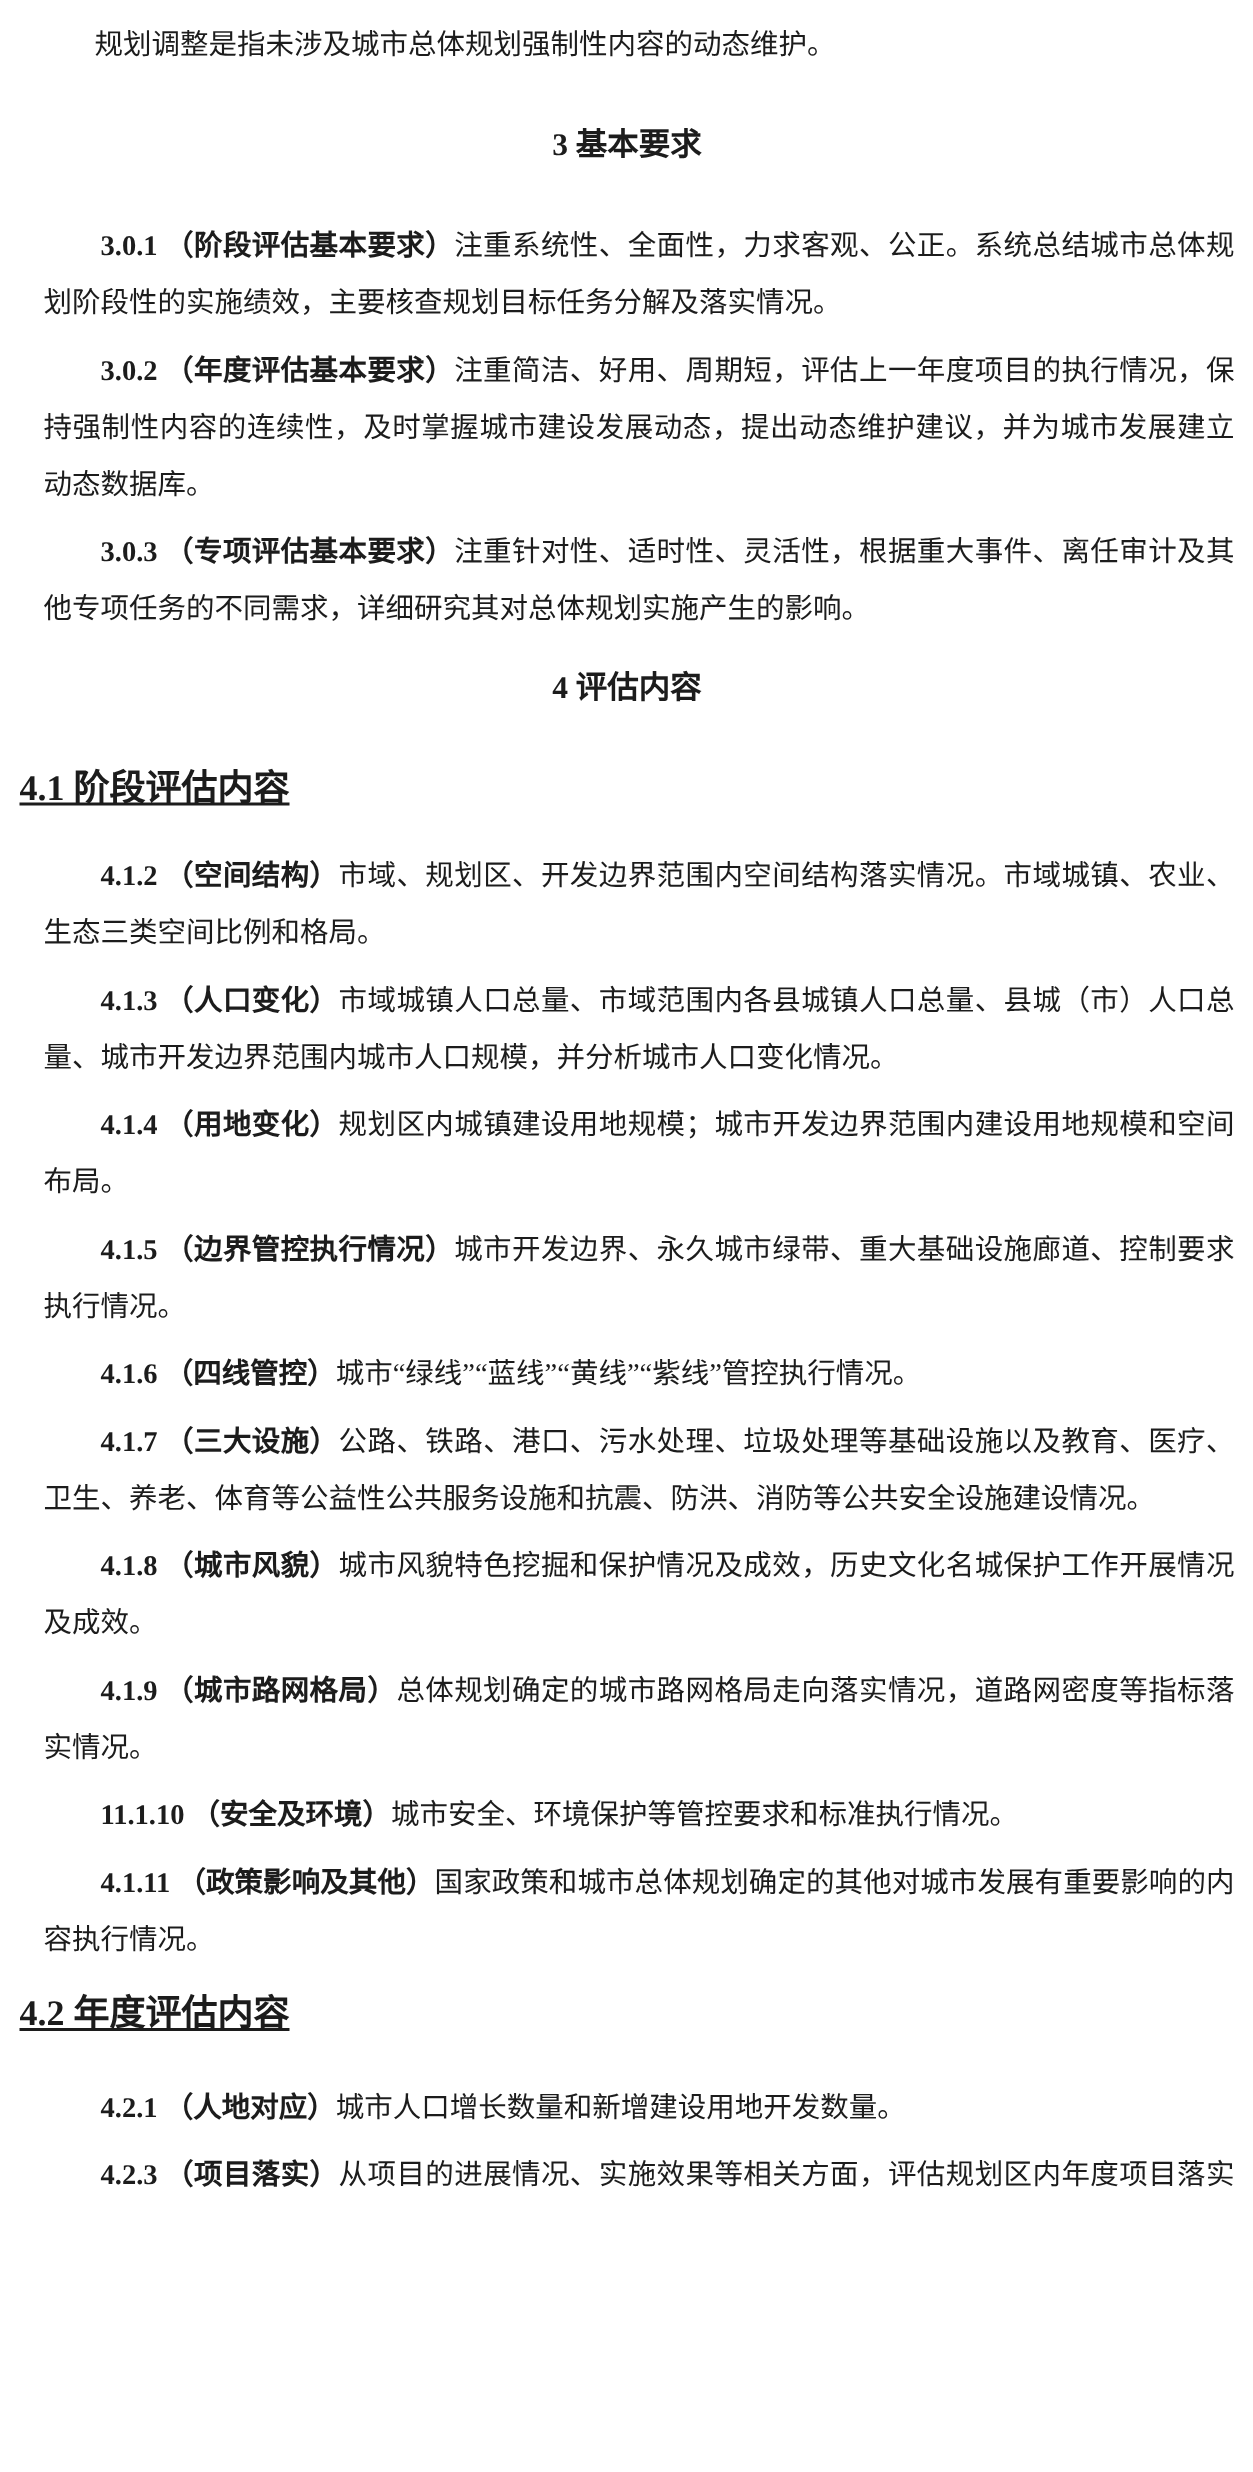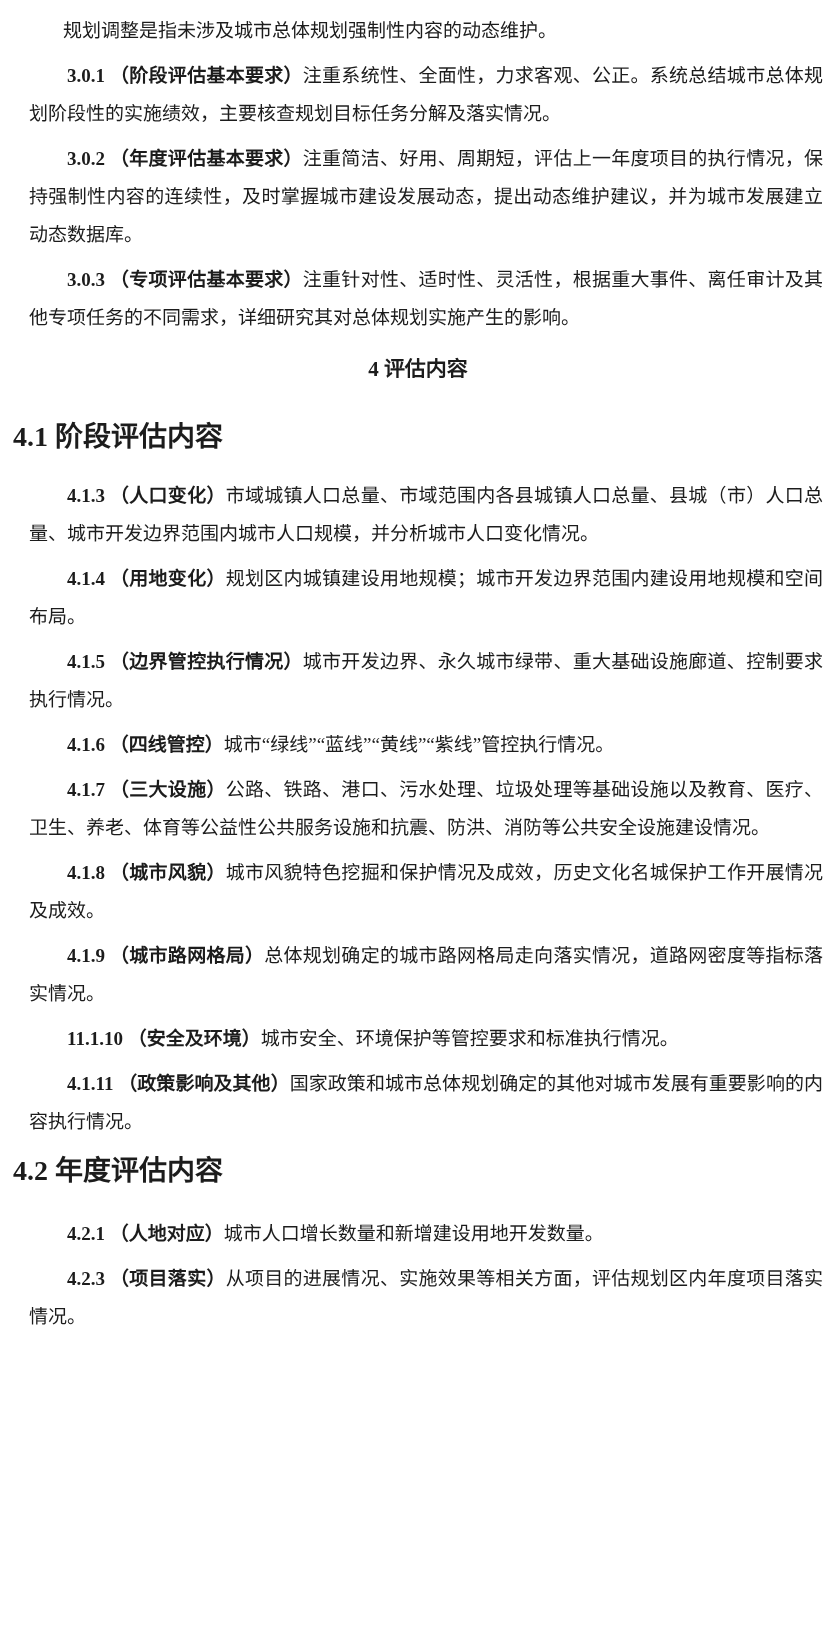--- a/index.html
+++ b/index.html
@@ -37,49 +37,52 @@
     font-size: 21px;
     line-height: 40px;
     font-weight: bold;
     text-align: center;
     margin: 26px 0 30px 0;
   }
   #h-ch4 {
     margin: 12px 0 28px 0;
   }
   .h-sub {
-    font-size: 28px;
+    font-size: 24px;
     line-height: 40px;
     font-weight: bold;
     text-align: left;
     margin: 24px 0 20px 0;
+    text-decoration: underline;
   }
   #h-s42 {
     margin: 10px 0 24px 0;
   }
 </style>
 </head>
 <body>
 
 <div class="page">
 
   <p class="para intro-para"><span>规划调整是指未涉及城市总体规划强制性内容的动态维护。</span></p>
 
+  <h1 class="h-chapter" id="h-ch3">3 基本要求</h1>
 
   <p class="para clause"><span class="clause-head"><span>3.0.1</span> <span>（阶段评估基本要求）</span></span><span>注重系统性、全面性，力求客观、公正。系统总结城市总体规划阶段性的实施绩效，主要核查规划目标任务分解及落实情况。</span></p>
 
   <p class="para clause"><span class="clause-head"><span>3.0.2</span> <span>（年度评估基本要求）</span></span><span>注重简洁、好用、周期短，评估上一年度项目的执行情况，保持强制性内容的连续性，及时掌握城市建设发展动态，提出动态维护建议，并为城市发展建立动态数据库。</span></p>
 
   <p class="para clause"><span class="clause-head"><span>3.0.3</span> <span>（专项评估基本要求）</span></span><span>注重针对性、适时性、灵活性，根据重大事件、离任审计及其他专项任务的不同需求，详细研究其对总体规划实施产生的影响。</span></p>
 
   <h1 class="h-chapter" id="h-ch4">4 评估内容</h1>
 
   <h2 class="h-sub" id="h-s41">4.1 阶段评估内容</h2>
 
 
+  <p class="para clause"><span class="clause-head"><span>4.1.2</span> <span>（空间结构）</span></span><span>市域、规划区、开发边界范围内空间结构落实情况。市域城镇、农业、生态三类空间比例和格局。</span></p>
 
   <p class="para clause"><span class="clause-head"><span>4.1.3</span> <span>（人口变化）</span></span><span>市域城镇人口总量、市域范围内各县城镇人口总量、县城（市）人口总量、城市开发边界范围内城市人口规模，并分析城市人口变化情况。</span></p>
 
   <p class="para clause"><span class="clause-head"><span>4.1.4</span> <span>（用地变化）</span></span><span>规划区内城镇建设用地规模；城市开发边界范围内建设用地规模和空间布局。</span></p>
 
   <p class="para clause"><span class="clause-head"><span>4.1.5</span> <span>（边界管控执行情况）</span></span><span>城市开发边界、永久城市绿带、重大基础设施廊道、控制要求执行情况。</span></p>
 
   <p class="para clause"><span class="clause-head"><span>4.1.6</span> <span>（四线管控）</span></span><span>城市“绿线”“蓝线”“黄线”“紫线”管控执行情况。</span></p>
 
   <p class="para clause"><span class="clause-head"><span>4.1.7</span> <span>（三大设施）</span></span><span>公路、铁路、港口、污水处理、垃圾处理等基础设施以及教育、医疗、卫生、养老、体育等公益性公共服务设施和抗震、防洪、消防等公共安全设施建设情况。</span></p>

